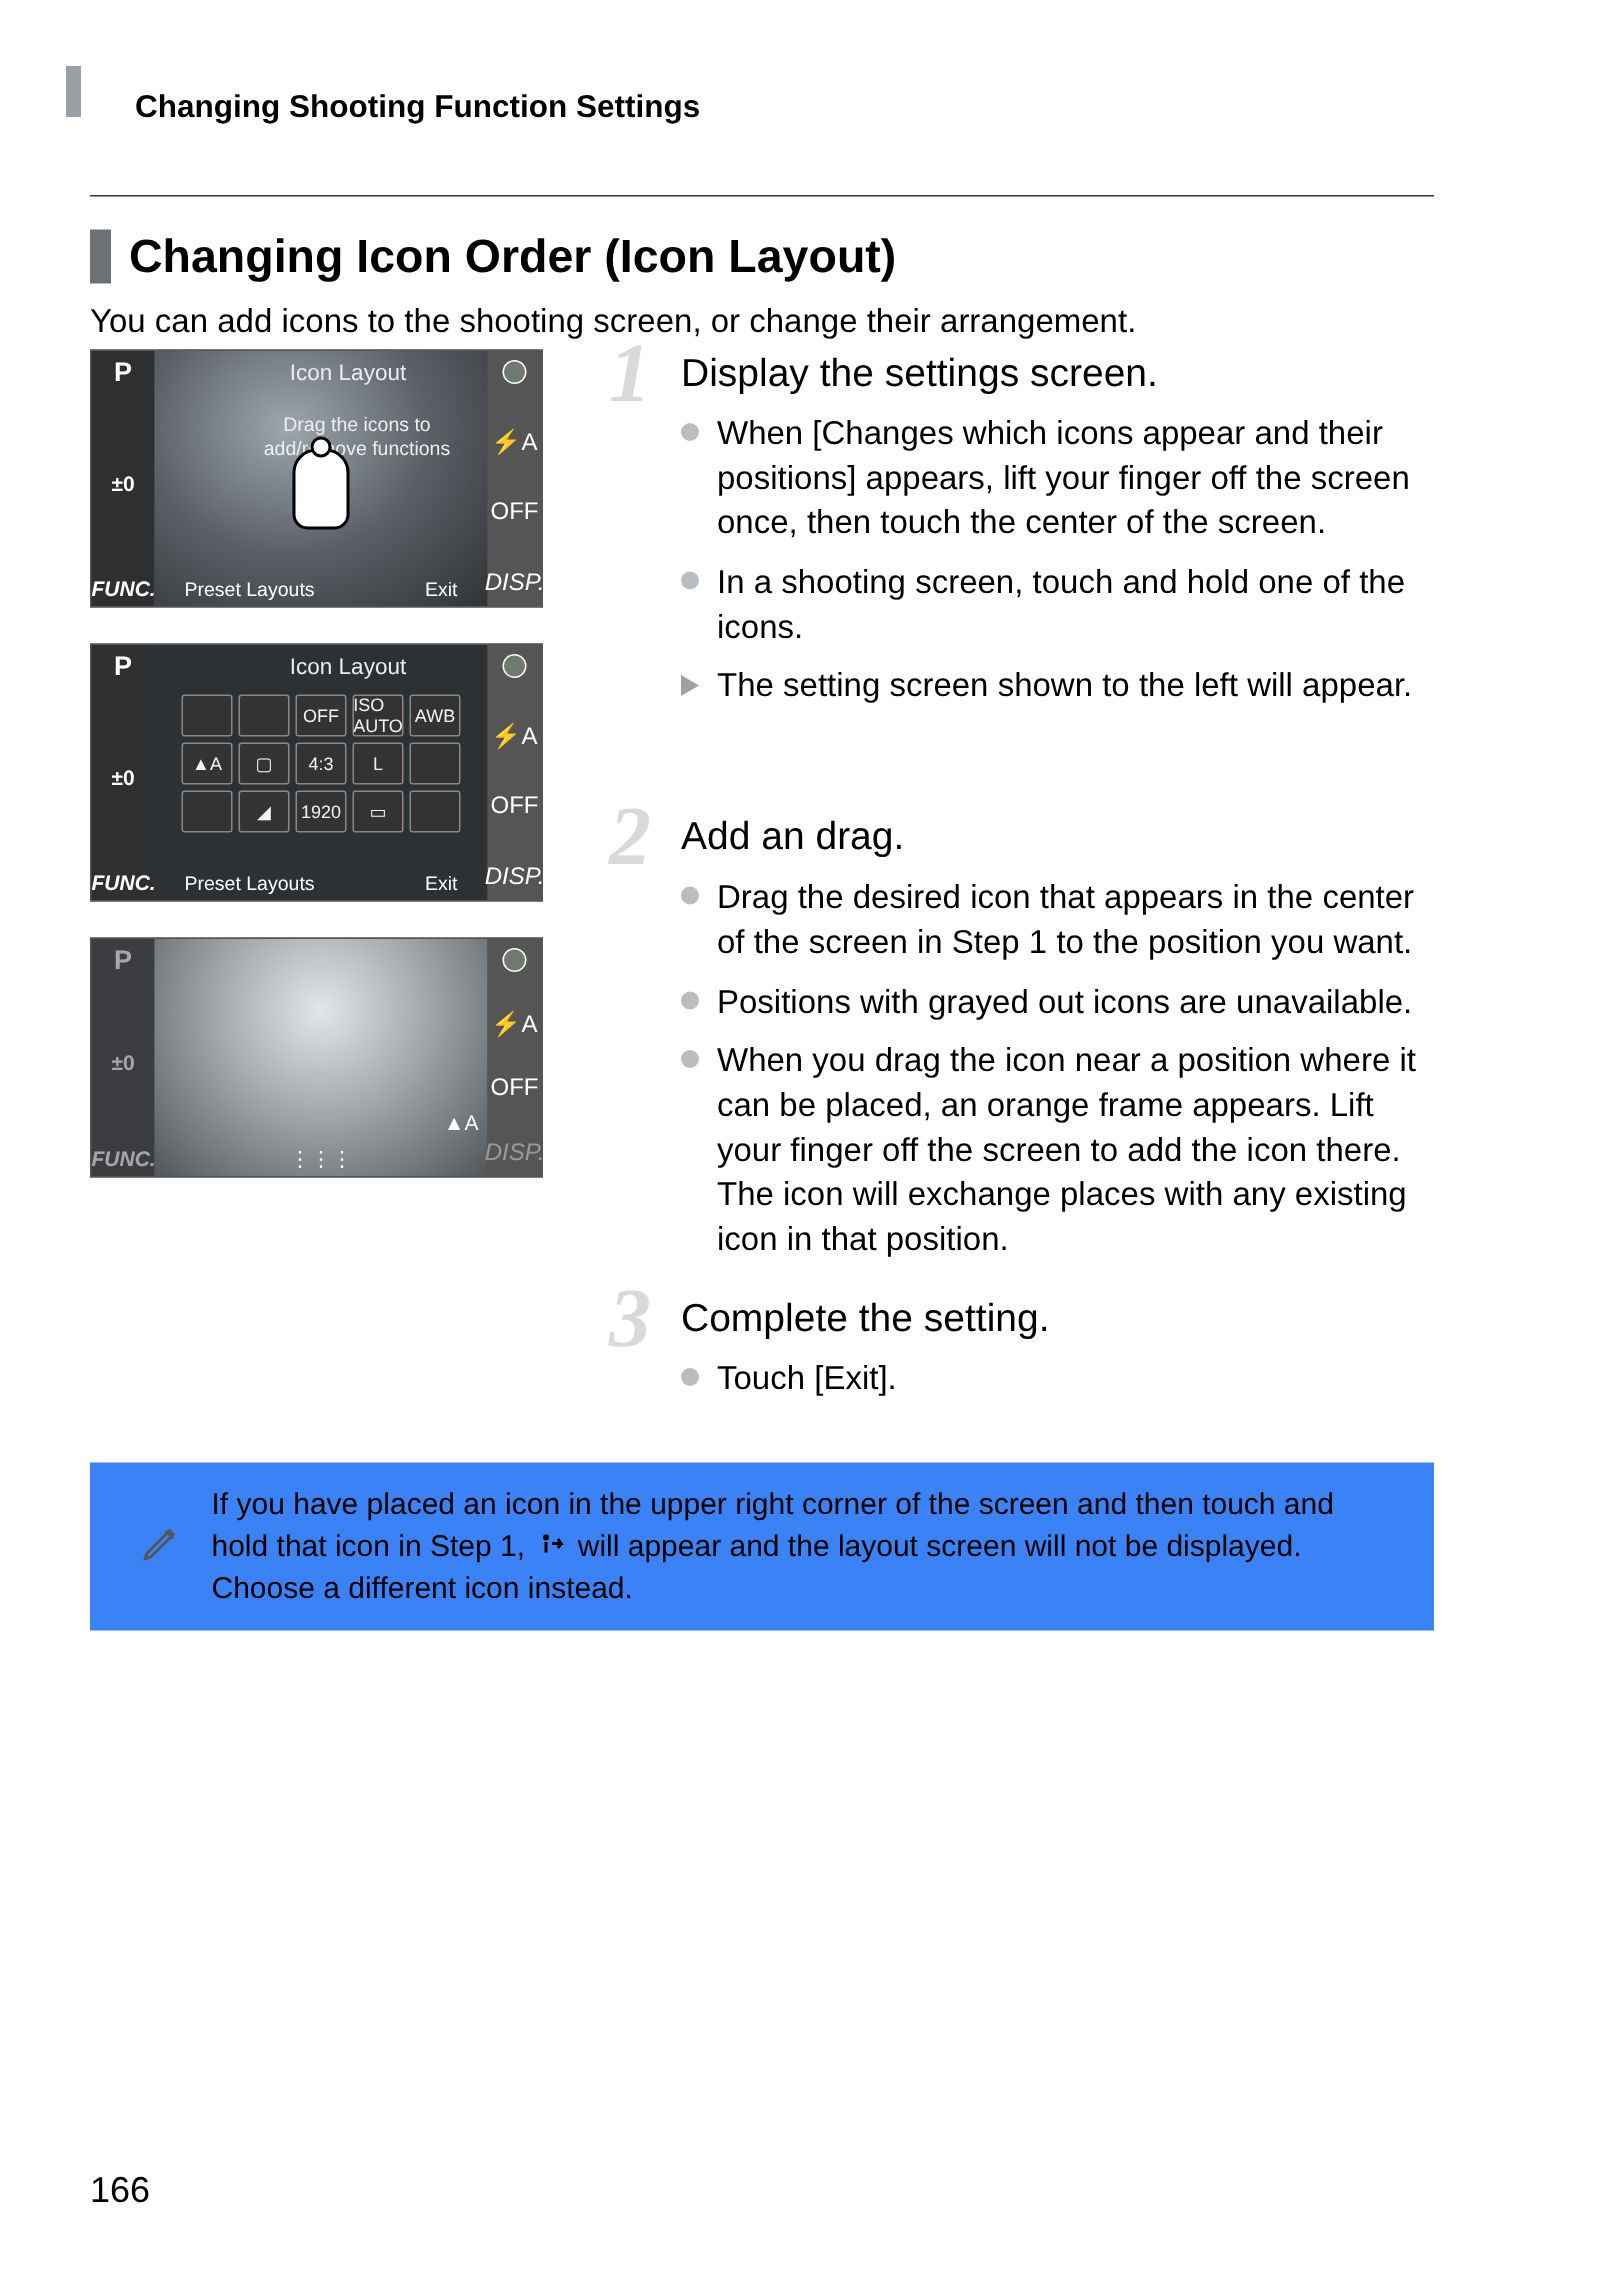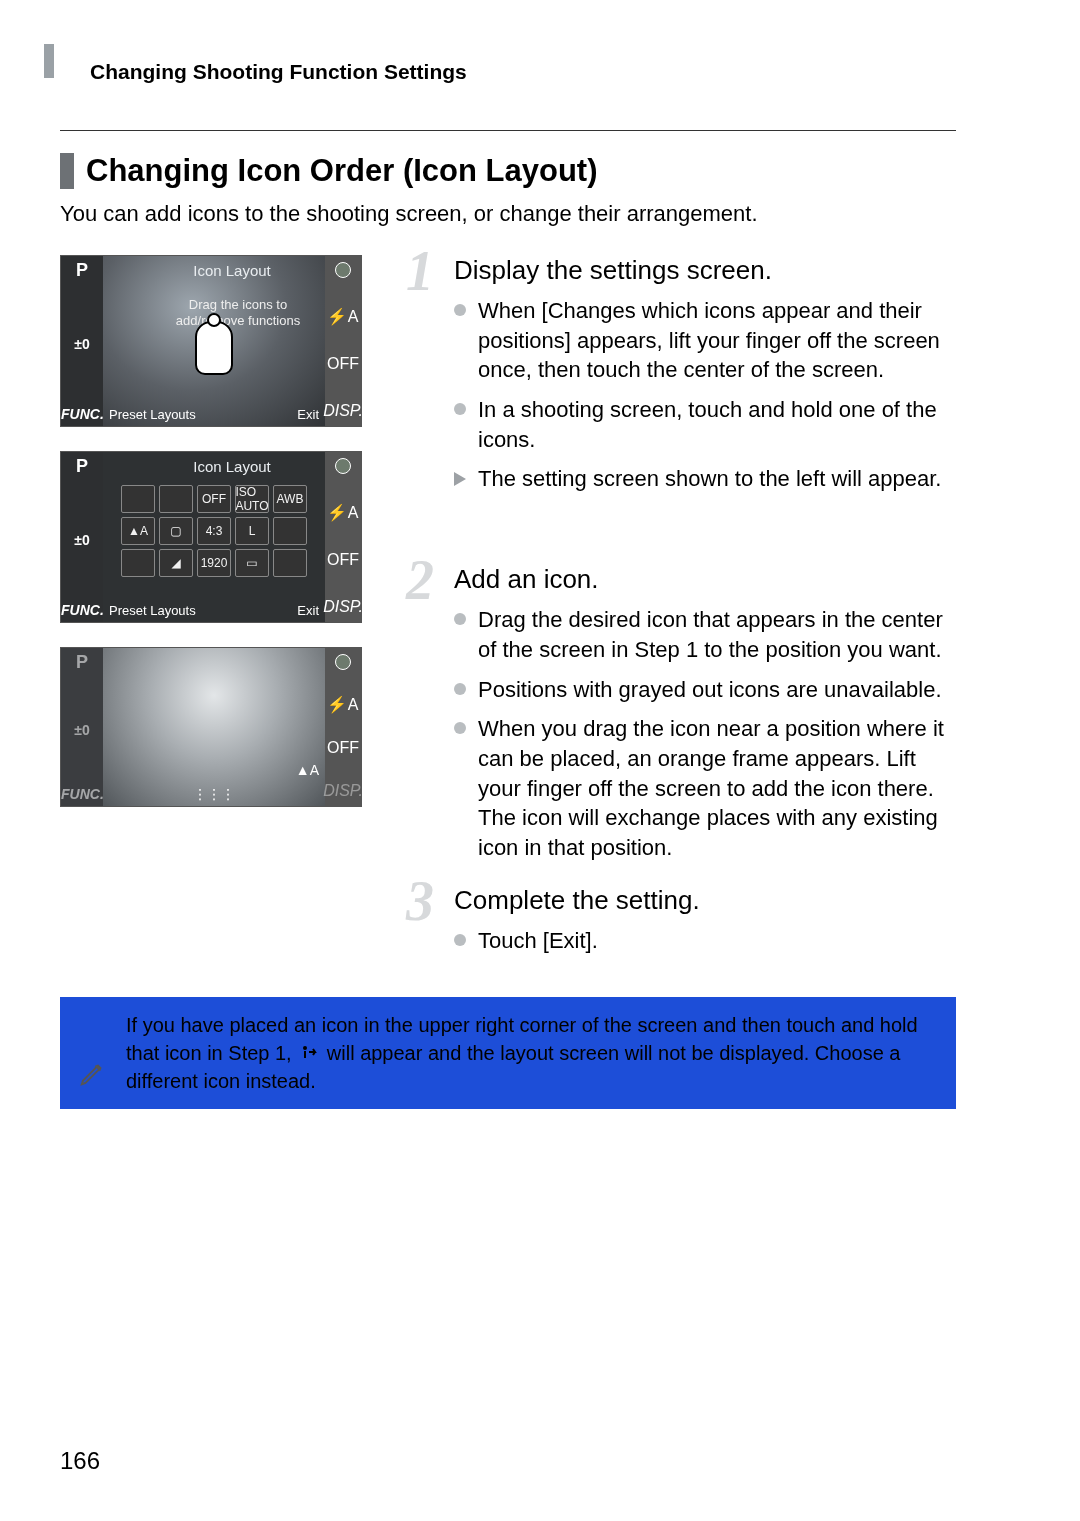--- a/index.html
+++ b/index.html
@@ -42,21 +42,21 @@
     margin: 6px 0 12px 0;
   }
   .section-title .bar {
     width: 14px;
     height: 36px;
     background: #6d7175;
     margin-right: 12px;
   }
   .intro {
     font-size: 22px;
-    margin: 10px 0 28px 0;
+    margin: 10px 0 6px 0;
   }
   .subsection {
     font-size: 28px;
     font-weight: bold;
     margin: 10px 0 10px 0;
   }
   .columns {
     display: flex;
     align-items: flex-start;
   }
@@ -149,21 +149,21 @@
     width:10px; height:10px;
     border: 2px solid #000;
     background:#fff;
     border-radius:50%;
   }
   .shot-bottom {
     position: absolute;
     bottom: 4px; left: 0; right: 0;
     display: flex;
     justify-content: space-between;
-    padding: 0 6px;
+    padding: 0 20px;
     color: #fff;
     font-size: 13px;
   }
   .icon-grid {
     margin: 10px auto 0 auto;
     width: 190px;
     display: grid;
     grid-template-columns: repeat(5, 34px);
     grid-auto-rows: 28px;
     gap: 4px;
@@ -217,24 +217,24 @@
     content: "";
     position: absolute;
     left: 0; top: 8px;
     width: 0; height: 0;
     border-top: 7px solid transparent;
     border-bottom: 7px solid transparent;
     border-left: 12px solid #9da1a5;
   }
 
   .note-box {
-    background: #1d4ed8;
-    display: flex;
-    align-items: flex-end;
-    padding: 14px 18px;
+    background: #3b82f6;
+    display: flex;
+    align-items: center;
+    padding: 14px 33px;
     margin-top: 20px;
     font-size: 20px;
     line-height: 1.4;
   }
   .note-icon {
     width: 34px;
     flex: 0 0 34px;
     margin-right: 14px;
     margin-top: 2px;
   }
@@ -359,21 +359,21 @@
         <div class="step-title">Display the settings screen.</div>
         <ul class="bullets">
           <li class="circle">When [Changes which icons appear and their positions] appears, lift your finger off the screen once, then touch the center of the screen.</li>
           <li class="circle">In a shooting screen, touch and hold one of the icons.</li>
           <li class="arrow">The setting screen shown to the left will appear.</li>
         </ul>
       </div>
 
       <div class="step" style="margin-top:70px">
         <div class="step-num">2</div>
-        <div class="step-title">Add an icon.</div>
+        <div class="step-title">Add an drag.</div>
         <ul class="bullets">
           <li class="circle">Drag the desired icon that appears in the center of the screen in Step 1 to the position you want.</li>
           <li class="circle">Positions with grayed out icons are unavailable.</li>
           <li class="circle">When you drag the icon near a position where it can be placed, an orange frame appears. Lift your finger off the screen to add the icon there. The icon will exchange places with any existing icon in that position.</li>
         </ul>
       </div>
 
       <div class="step">
         <div class="step-num">3</div>
         <div class="step-title">Complete the setting.</div>

